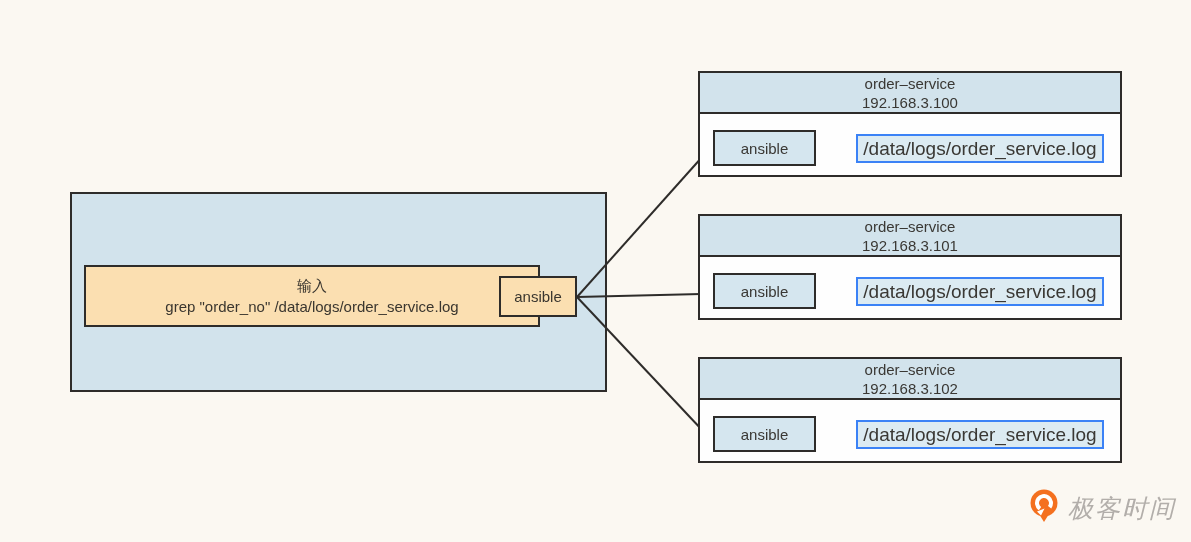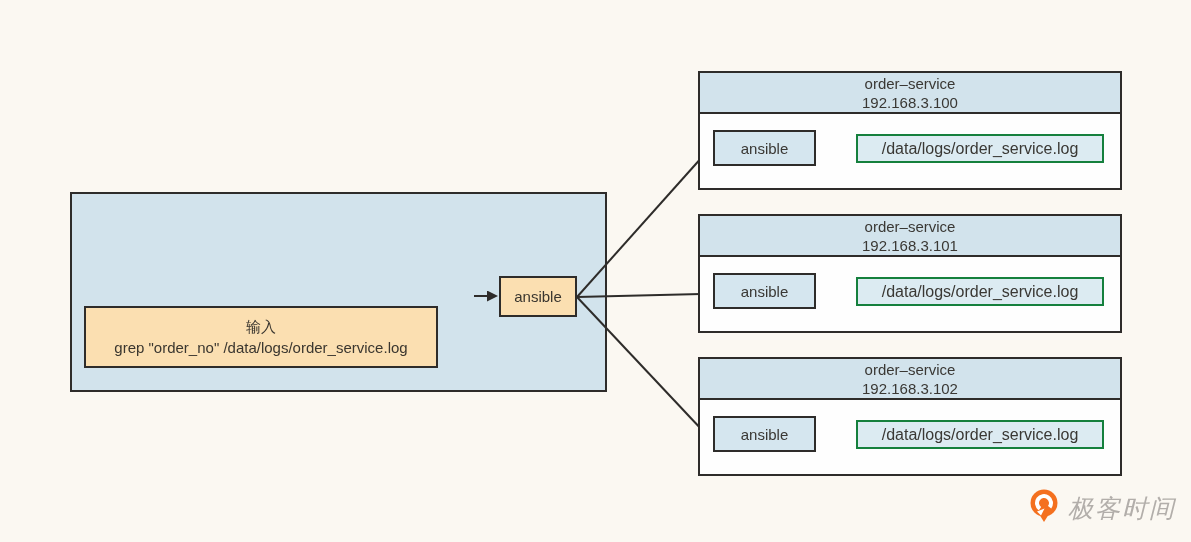--- a/index.html
+++ b/index.html
@@ -16,40 +16,39 @@
   .bordered { border:2px solid #2e2c2a; }
 
   
   .panel {
     left:70px; top:192px; width:537px; height:200px;
     background:#d2e3ec;
   }
 
   
   .input-box {
-    left:84px; top:265px; width:354px; height:62px;
+    left:84px; top:265px; width:456px; height:62px;
     background:#fbdfb1;
     display:flex; flex-direction:column; align-items:center; justify-content:center;
     font-size:15px; line-height:21px; color:#3a362f;
     z-index:3;
-    margin-top:41px;
   }
 
   
   .controller-box {
     left:499px; top:276px; width:78px; height:41px;
     background:#fbdfb1;
     display:flex; align-items:center; justify-content:center;
     font-size:15px; color:#3a362f;
     z-index:3;
   }
 
   
   .server-group {
-    left:698px; width:424px; height:119px;
+    left:698px; width:424px; height:106px;
     background:#fefefe;
     z-index:2;
   }
   .server-header {
     height:41px;
     background:#d2e3ec;
     border-bottom:2px solid #2e2c2a;
     display:flex; flex-direction:column; align-items:center; justify-content:center;
     font-size:15px; line-height:19px; color:#3a3834;
   }
@@ -62,23 +61,23 @@
     left:13px; top:16px; width:103px; height:36px;
     background:#d5e6ef;
     border:2px solid #2e2c2a;
     display:flex; align-items:center; justify-content:center;
     font-size:15px; color:#3a3834;
   }
   .log-box {
     position:absolute;
     left:156px; top:20px; width:248px; height:29px;
     background:#dcebf2;
-    border:2px solid #15803d;
+    border:2px solid #3b82f6;
     display:flex; align-items:center; justify-content:center;
-    font-size:16px; color:#3a3834;
+    font-size:19px; color:#3a3834;
   }
 
   
   svg.arrows { position:absolute; inset:0; z-index:2; pointer-events:none; }
 
   
   .logo {
     left:1028px; top:486px; width:160px; height:44px;
     display:flex; align-items:center;
     z-index:4;

